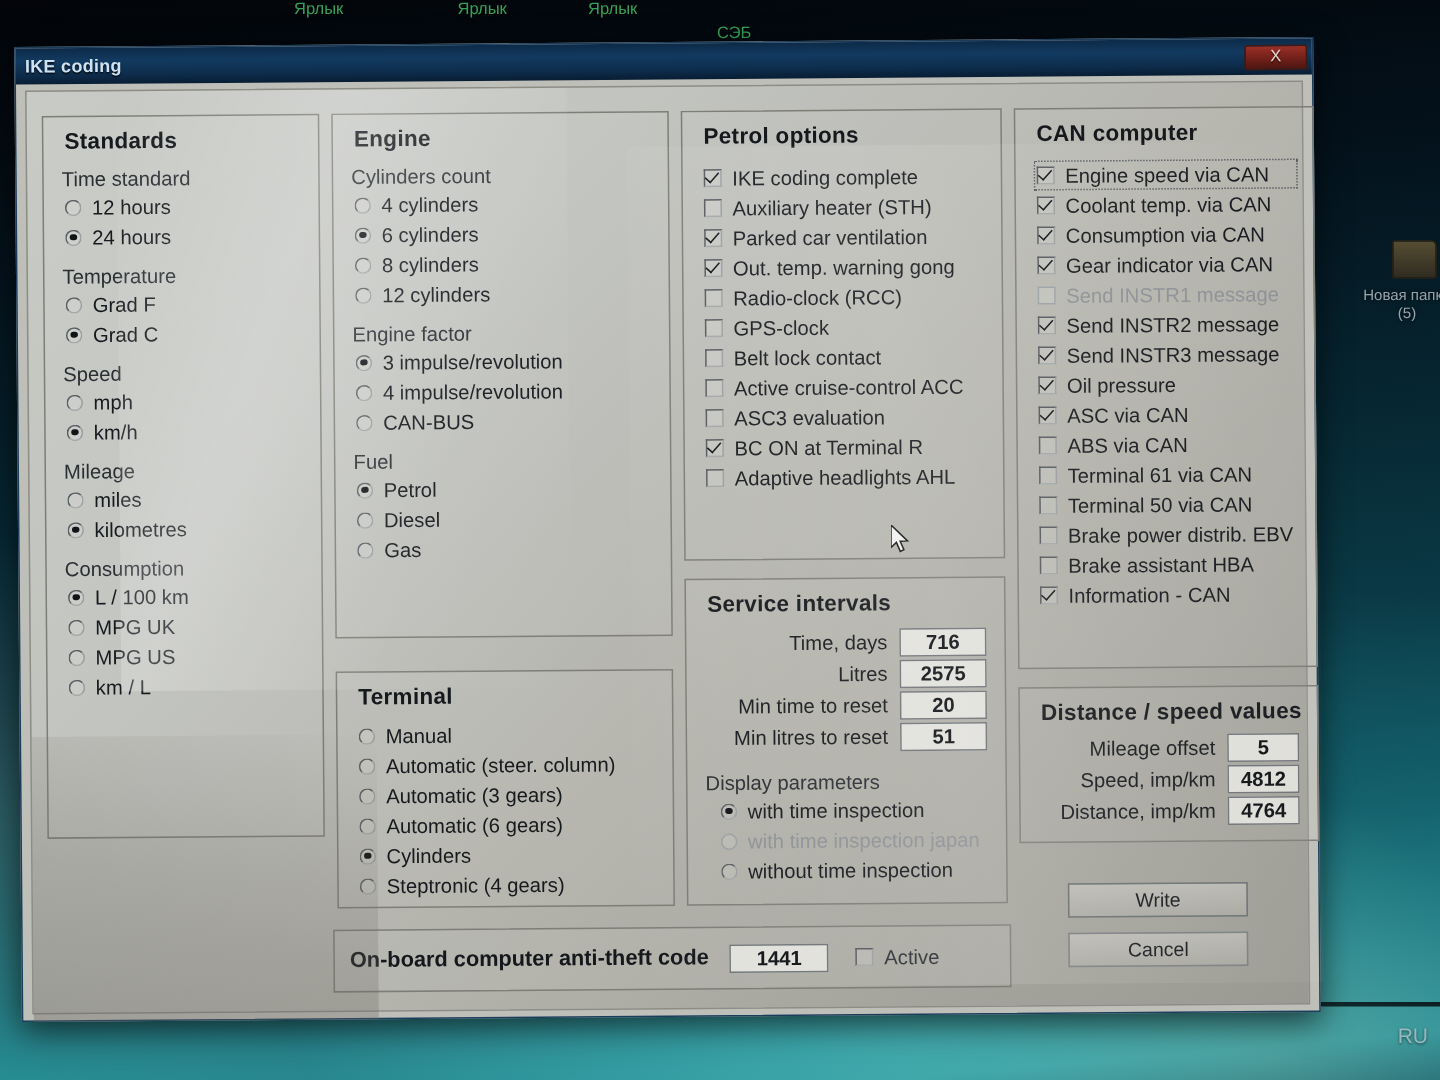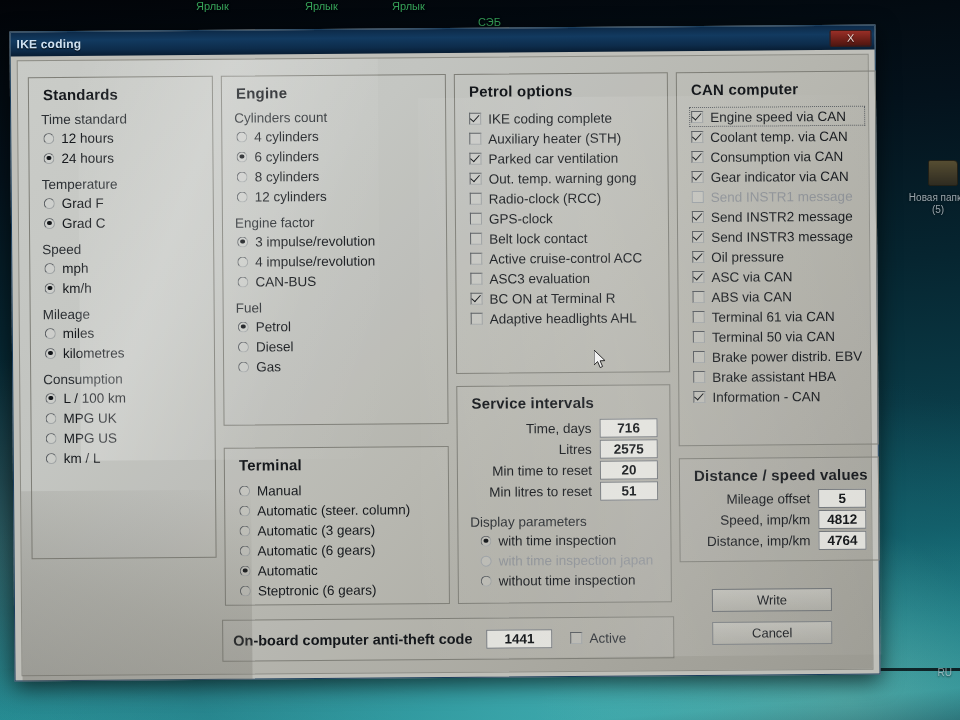--- a/index.html
+++ b/index.html
@@ -65,22 +65,22 @@
 
   
   #taskbar-item {
     position: absolute; left: 60px; top: 728px;
     color: #cfd8de; font-size: 11px;
     text-shadow: 0 1px 2px rgba(0,0,0,0.8);
     opacity: 0.7;
     font-weight: bold;
   }
   #tray-lang {
-    position: absolute; right: 8px; top: 667px;
-    color: #b9c6cd; font-size: 10px;
+    position: absolute; right: 8px; top: 682px;
+    color: #b9c6cd; font-size: 14px;
     text-shadow: 0 1px 2px rgba(0,0,0,0.8);
     opacity: 0.7;
   }
 
   
   #window {
     position: absolute;
     left: 12px; top: 28px;
     width: 866px; height: 650px;
     transform: rotate(-0.45deg);
@@ -440,25 +440,25 @@
           <div class="radio-row">
             <span class="radio"></span>
             <span>Automatic (3 gears)</span>
           </div>
           <div class="radio-row">
             <span class="radio"></span>
             <span>Automatic (6 gears)</span>
           </div>
           <div class="radio-row">
             <span class="radio on"></span>
-            <span>Automatic</span>
-          </div>
-          <div class="radio-row">
-            <span class="radio"></span>
-            <span>Steptronic (6 gears)</span>
+            <span>Cylinders</span>
+          </div>
+          <div class="radio-row">
+            <span class="radio"></span>
+            <span>Steptronic (4 gears)</span>
           </div>
         </div>
       </div>
 
       <div class="group" style="left:436px; top:16px; width:214px; height:300px;">
         <div class="gtitle">Petrol options</div>
         <div style="position:absolute; left:0; top:34px; width:100%;">
           <div class="check-row">
             <span class="check on"></span>
             <span>IKE coding complete</span>

